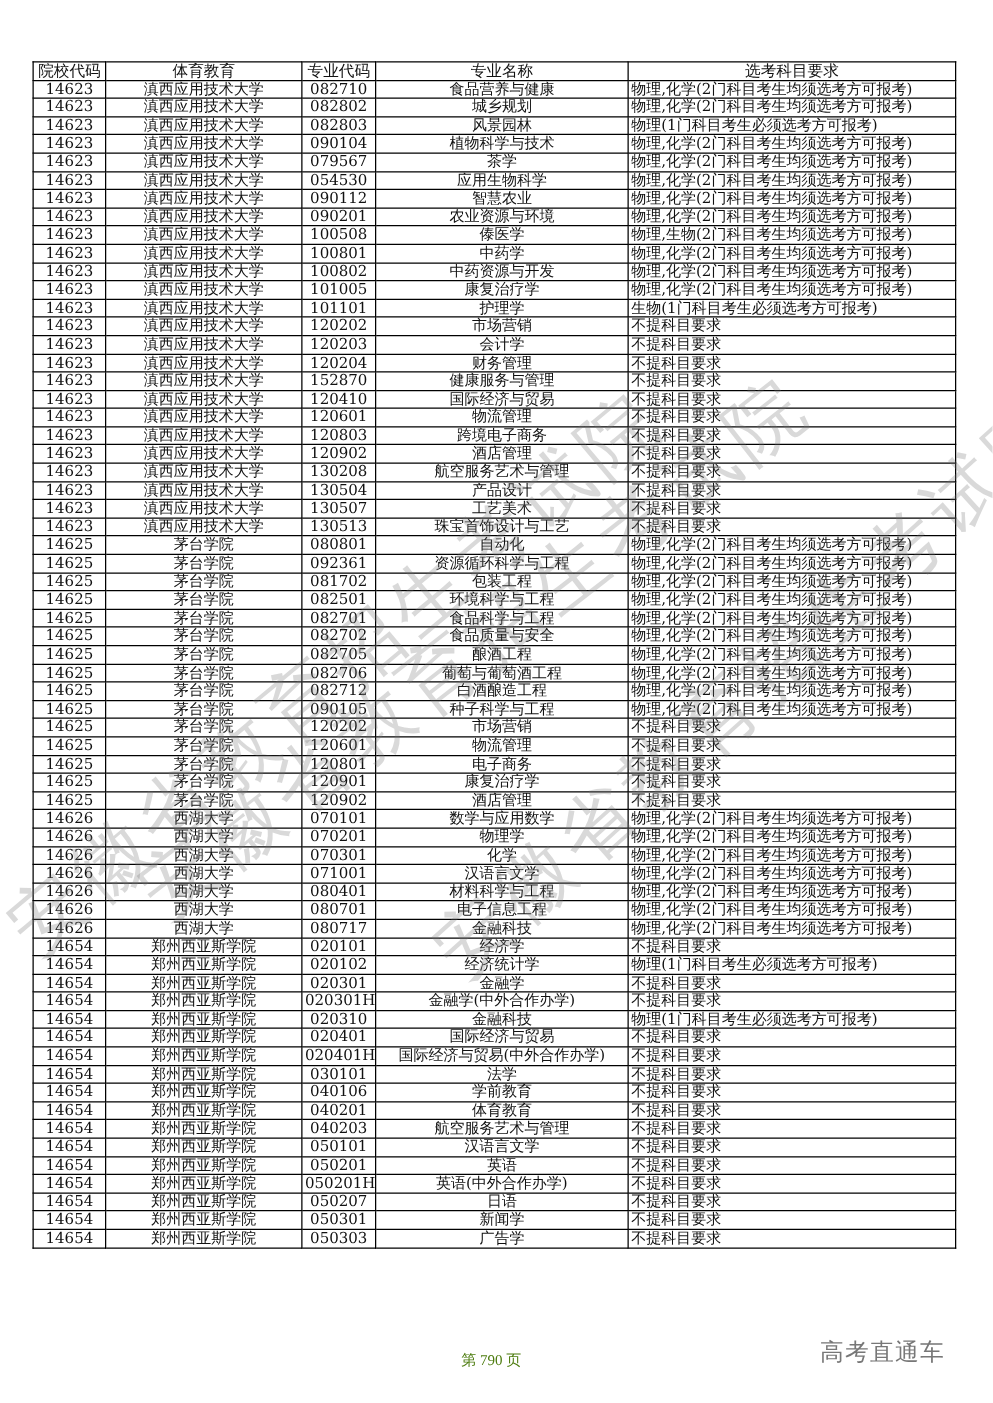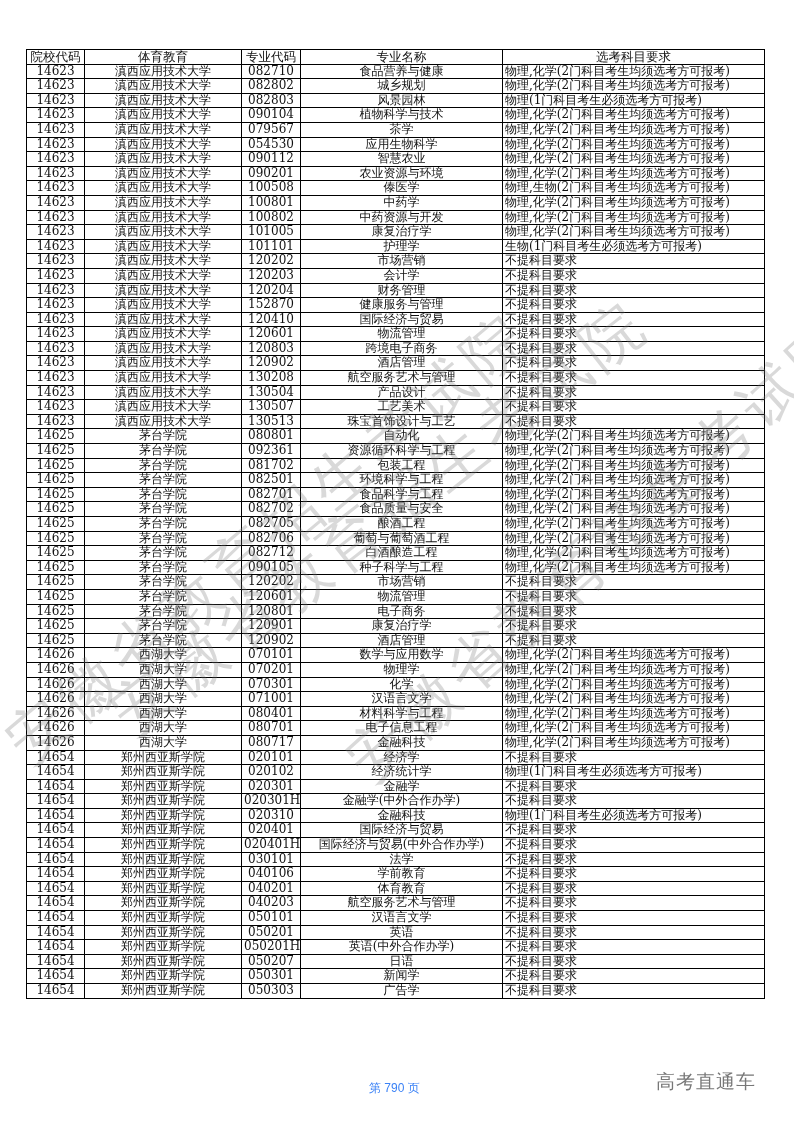--- a/index.html
+++ b/index.html
@@ -10,21 +10,21 @@
                table-layout:fixed; width:738px; }
   table.grid td, table.grid th { border:1.3px solid #000; padding:0 2px; height:13.6px;
                line-height:13.6px; font-size:12px; font-weight:normal; white-space:nowrap;
                overflow:hidden; }
   table.grid th { text-align:center; font-size:12.5px; }
   td.c { text-align:center; }
   td.l { text-align:left; }
   col.c1 { width:58px; } col.c2 { width:157px; } col.c3 { width:59px; }
   col.c4 { width:202px; } col.c5 { width:262px; }
   .footer-page { position:absolute; left:369px; top:1080px; font-size:12px;
-                 font-family:Liberation Sans, sans-serif; color:#3b82f6;text-align:right; }
+                 font-family:Liberation Serif, serif; color:#4d7c0f;text-align:right; }
   .footer-brand { position:absolute; left:656px; top:1069px; font-size:19px; color:#777;
                   font-family:Liberation Mono, monospace; letter-spacing:1px; }
   .wm { position:absolute; font-size:60px; color:rgba(120,120,120,0.28);
         font-family:"DejaVu Sans","Liberation Sans",sans-serif; white-space:nowrap;
         pointer-events:none; transform-origin:left top; letter-spacing:6px; }
 </style>
 </head>
 <body>
 
 <div class="page">

